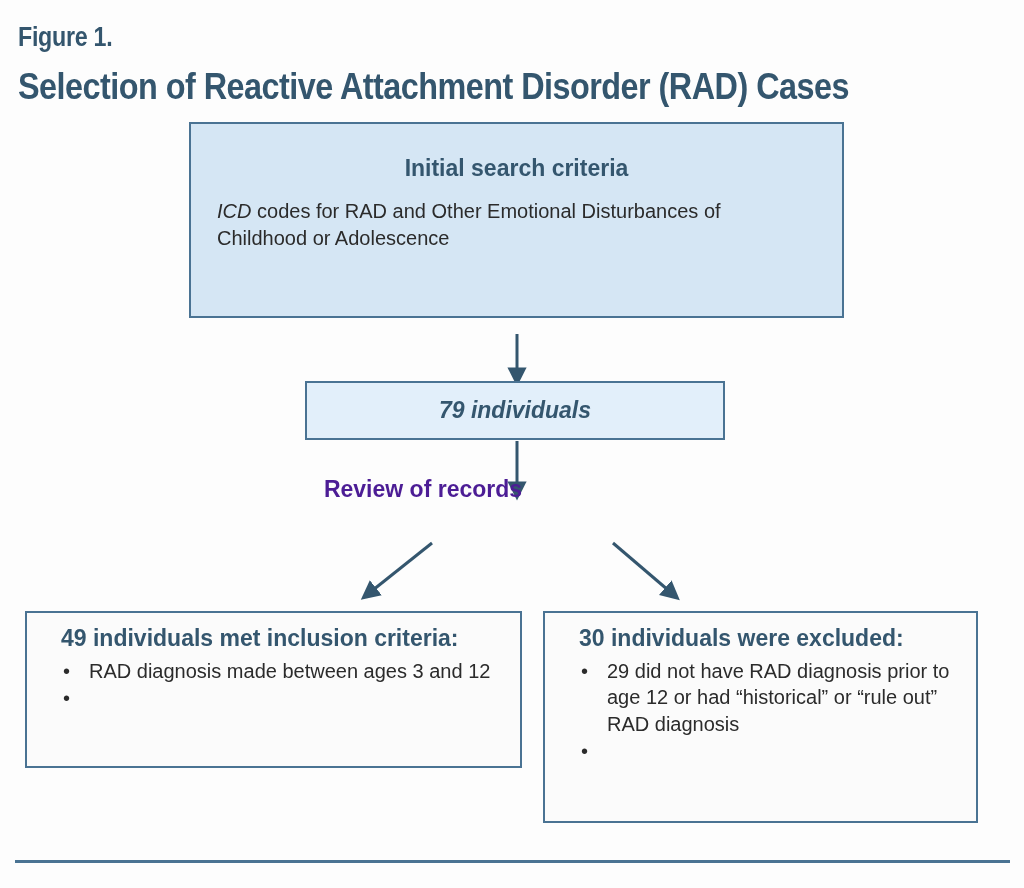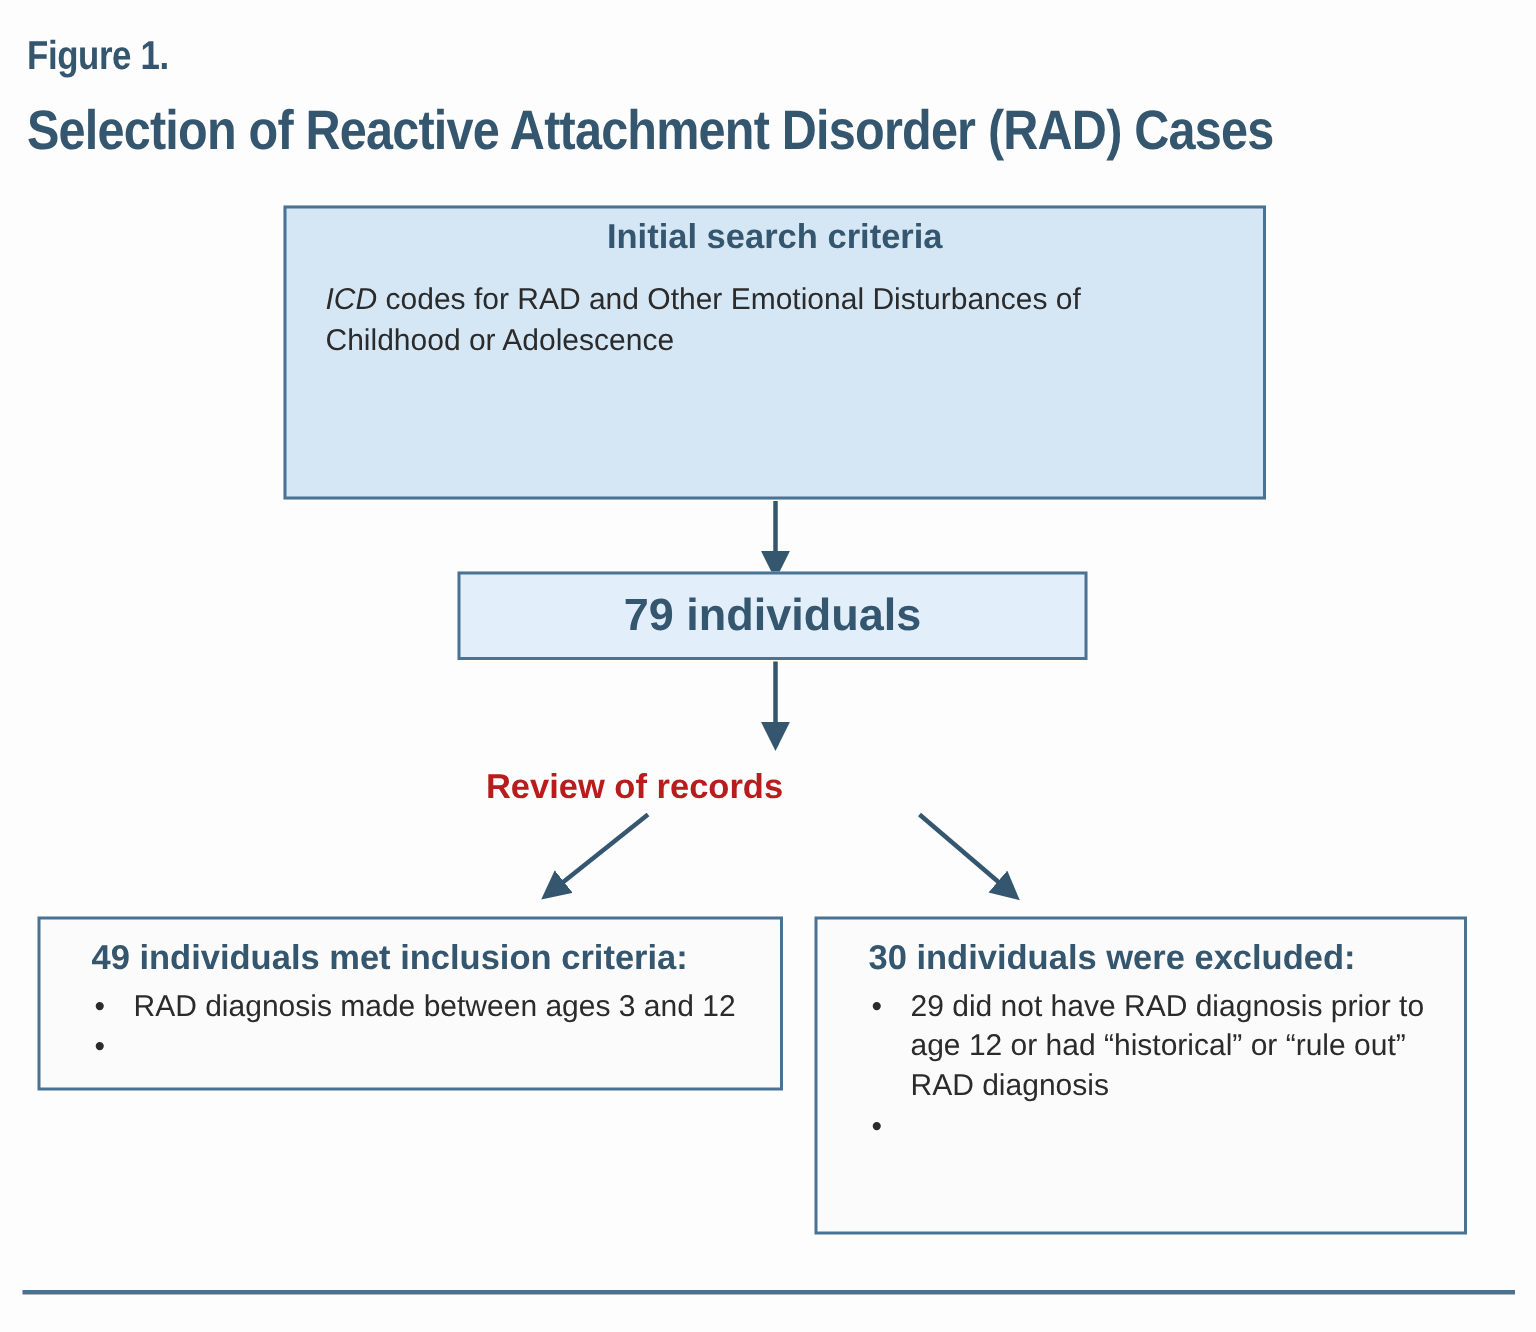--- a/index.html
+++ b/index.html
@@ -45,41 +45,41 @@
   }
 
   
   .node {
     position: absolute;
     box-sizing: border-box;
     border: 2px solid #4a7393;
   }
   .node-a {              
     left: 189px;
-    top: 137px;
+    top: 122px;
     width: 655px;
     height: 196px;
     background: #d5e6f4;
-    padding-top: 6px;
+    padding-top: 32px;
   }
   .node-b {              
     left: 305px;
     top: 381px;
     width: 420px;
     height: 59px;
     background: #e2effa;
     display: flex;
     align-items: center;
     justify-content: center;
   }
   .node-c {              
     left: 25px;
     top: 611px;
     width: 497px;
-    height: 116px;
+    height: 157px;
     background: #fbfbfb;
     padding: 13px 14px 0 14px;
   }
   .node-d {              
     left: 543px;
     top: 611px;
     width: 435px;
     height: 212px;
     background: #fbfbfb;
     padding: 13px 26px 0 14px;
@@ -100,23 +100,24 @@
     font-size: 20px;
     color: #2b2b2b;
     line-height: 1.32;
     text-align: left;
     margin-top: 17px;
     padding: 0 26px;
   }
   .box-para .ital { font-style: italic; }
 
   .big-num {
-    font-size: 30px;
-    font-weight: bold;
-    color: #34566e;
+    font-size: 23px;
+    font-weight: bold;
+    color: #34566e;
+    font-style: italic;
   }
 
   
   .bullets {
     margin: 7px 0 0 0;
     padding: 0;
     list-style: none;
   }
   .bullets li {
     position: relative;
@@ -132,26 +133,26 @@
     top: 0;
     font-size: 20px;
     color: #2b2b2b;
     line-height: 1.31;
   }
 
   
   .mid-label {
     position: absolute;
     left: 0;
-    top: 511px;
+    top: 476px;
     width: 832px;
     text-align: center;
     font-size: 23px;
     font-weight: bold;
-    color: #b91c1c;
+    color: #4c1d95;
   }
   .mid-label span { display: inline-block; margin-left: 14px; }
 
   
   .connectors {
     position: absolute;
     left: 0;
     top: 0;
     width: 1024px;
     height: 888px;

